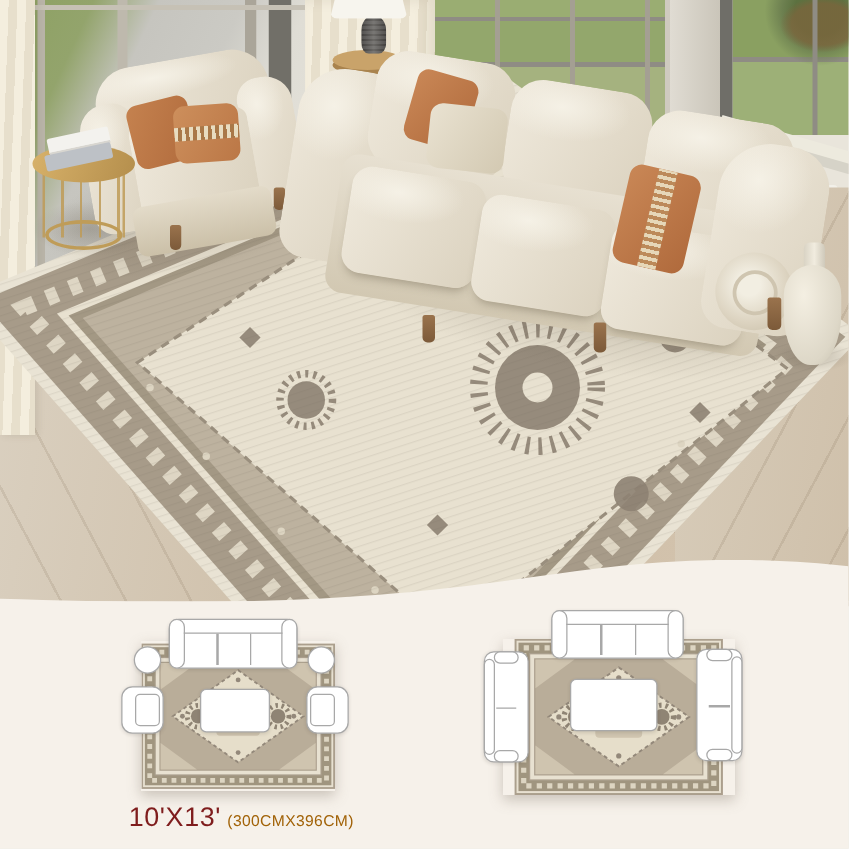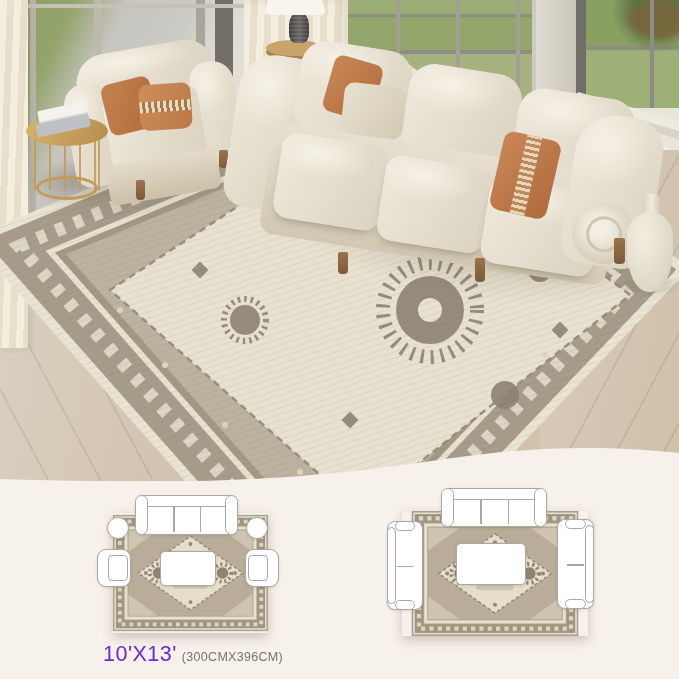--- a/index.html
+++ b/index.html
@@ -161,22 +161,22 @@
   .d-chair.face-r .inner{right:2px;}
   .d-chair.face-l .inner{left:2px;}
   .d-love .backbar{position:absolute;top:5px;bottom:5px;width:9px;border:1.5px solid #a8a8a8;border-radius:5px;background:#fff;}
   .d-love.face-r .backbar{left:-1px;}
   .d-love.face-l .backbar{right:-1px;}
   .d-love .arm-t{position:absolute;left:7px;right:7px;top:-1px;height:10px;border:1.5px solid #a8a8a8;border-radius:5px;background:#fff;}
   .d-love .arm-b{position:absolute;left:7px;right:7px;bottom:-1px;height:10px;border:1.5px solid #a8a8a8;border-radius:5px;background:#fff;}
   .d-love .mid{left:9px;right:9px;top:50%;height:1.5px;}
 
   .label-row{position:absolute;left:0;right:0;top:160px;text-align:center;white-space:nowrap;}
-  .label-size{font-size:21.5px;color:#6d28d9;letter-spacing:.5px;}
-  .label-metric{font-size:12.5px;color:#737373;letter-spacing:.3px;margin-left:5px;}
+  .label-size{font-size:21.5px;color:#7f1d1d;letter-spacing:.5px;}
+  .label-metric{font-size:12.5px;color:#a16207;letter-spacing:.3px;margin-left:5px;}
 </style>
 </head>
 <body>
 
 <svg width="0" height="0" style="position:absolute" aria-hidden="true">
   <defs>
     <pattern id="weave" width="6" height="6" patternTransform="rotate(72)" patternUnits="userSpaceOnUse">
       <line x1="0" y1="0" x2="0" y2="6" stroke="rgba(110,100,85,0.10)" stroke-width="2"></line>
     </pattern>
     <symbol id="minirug" viewBox="0 0 160 120">

